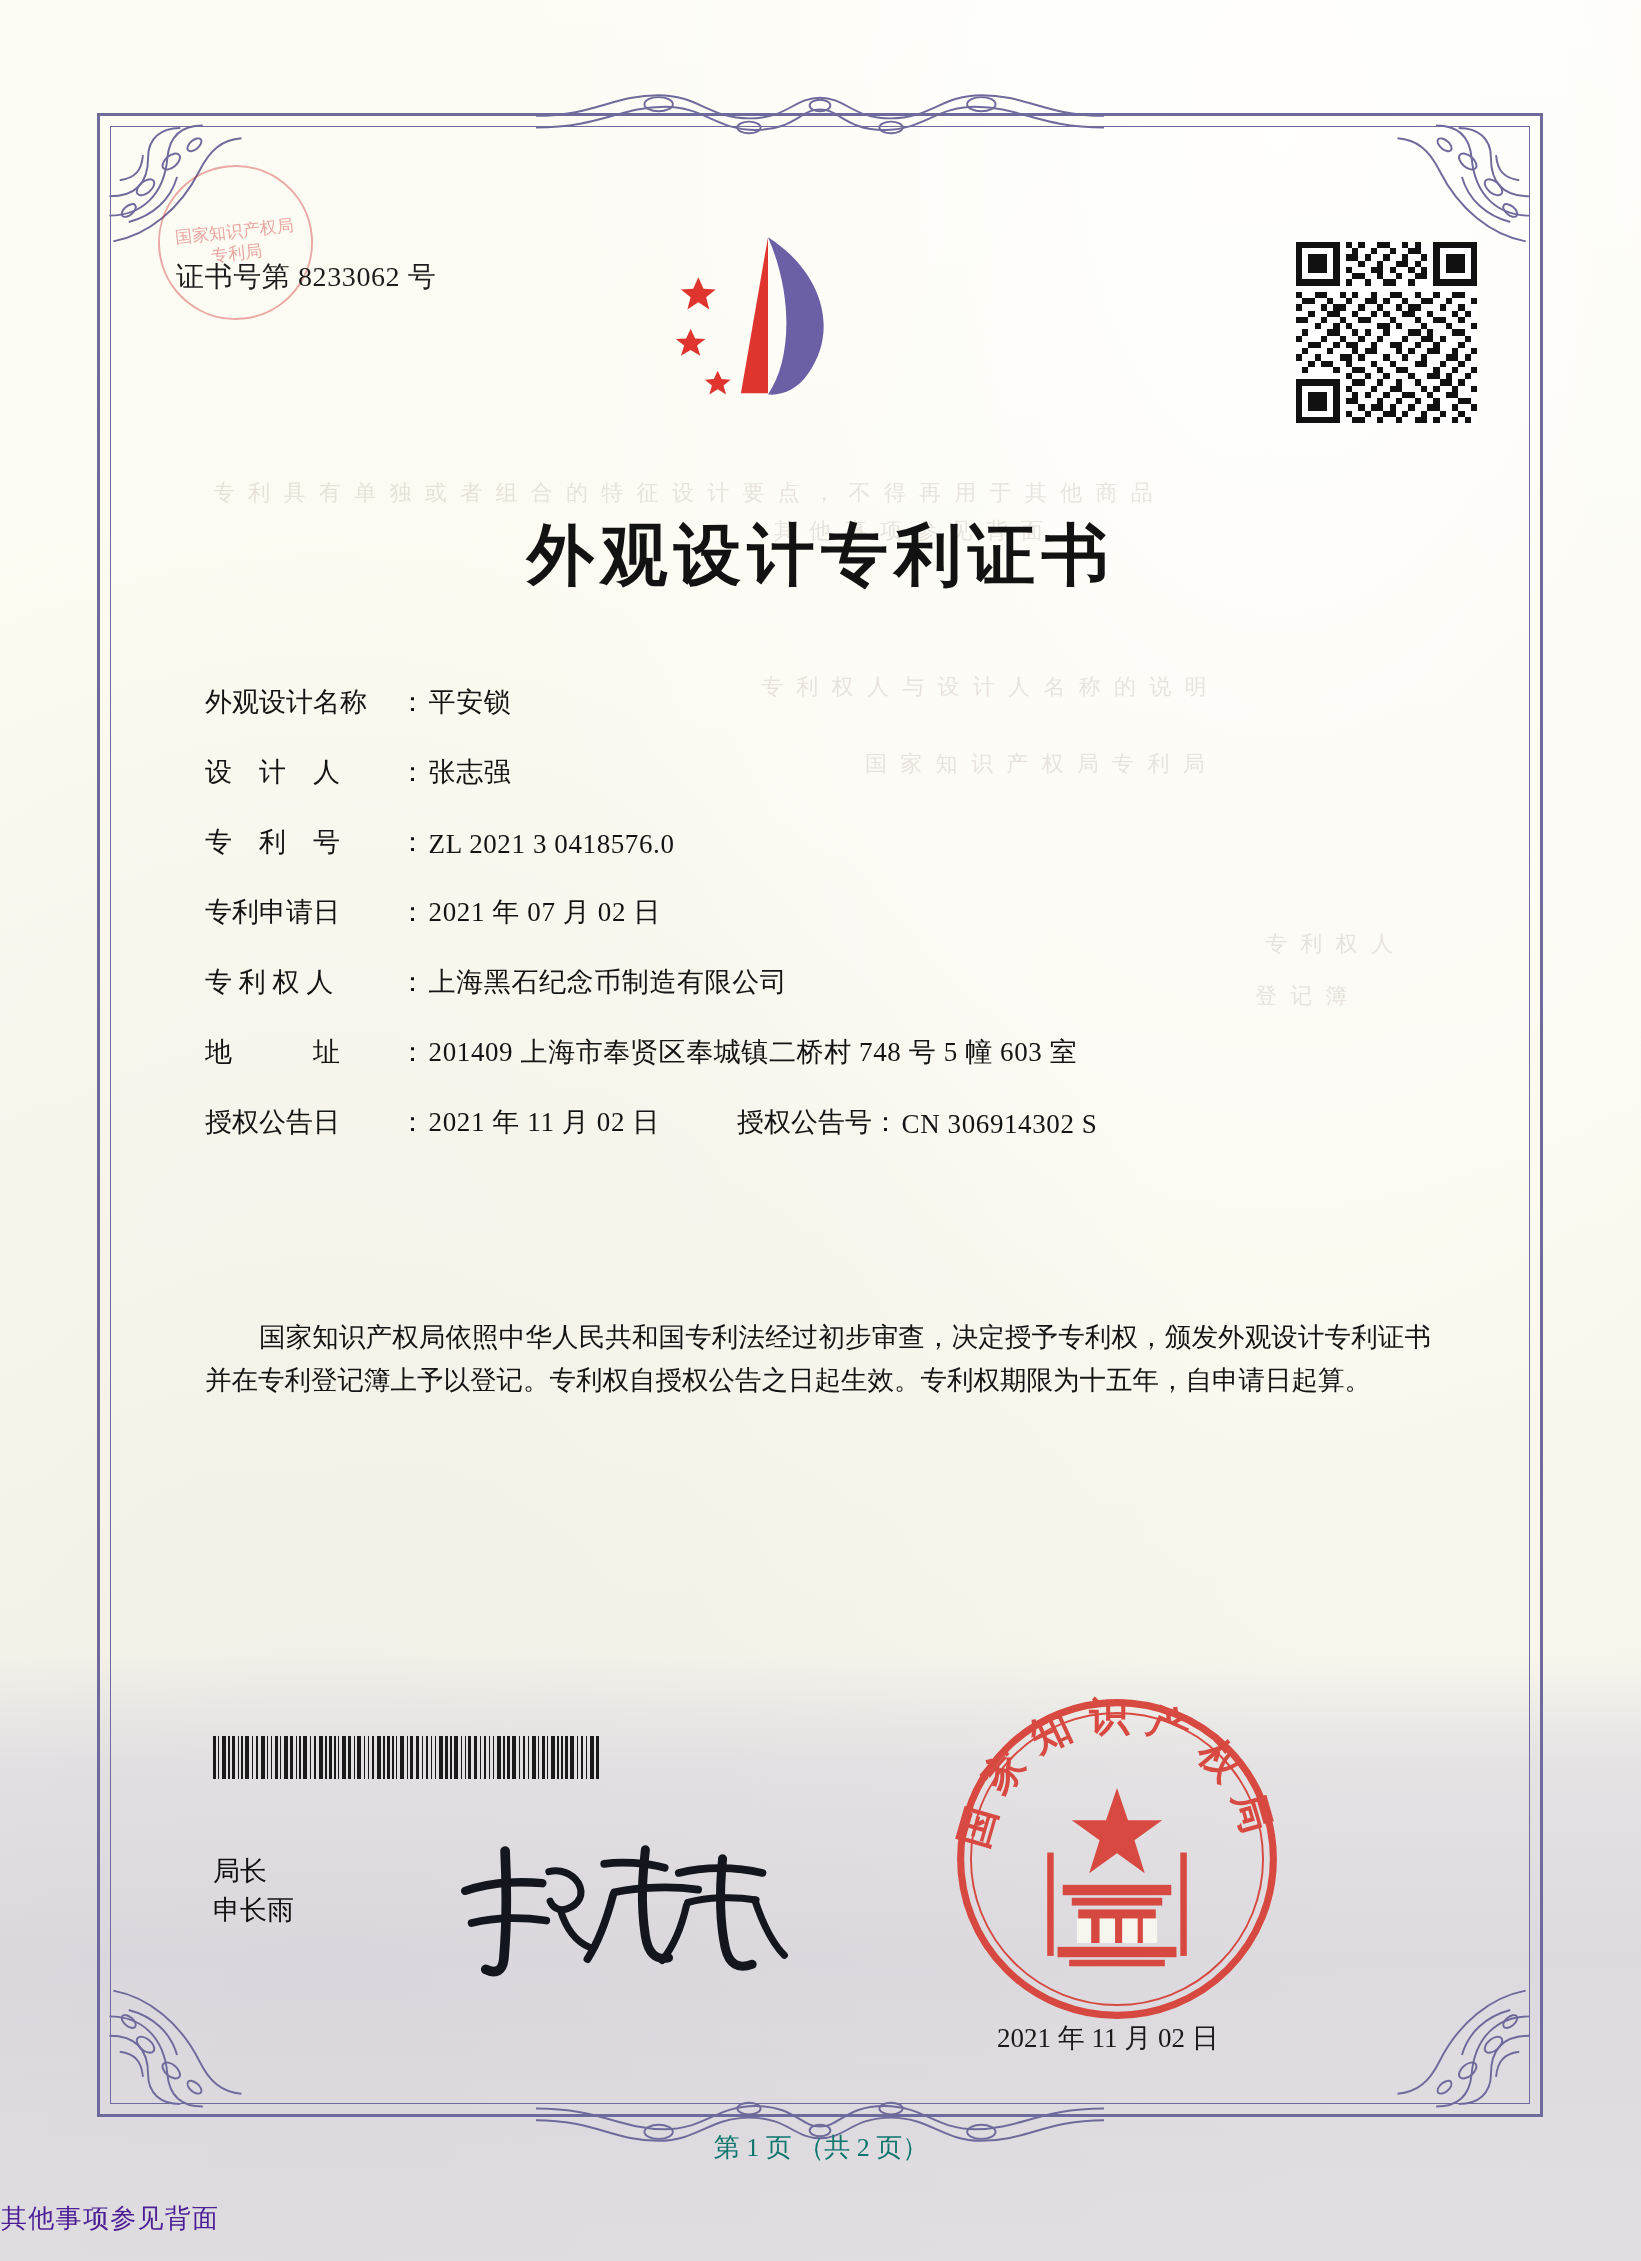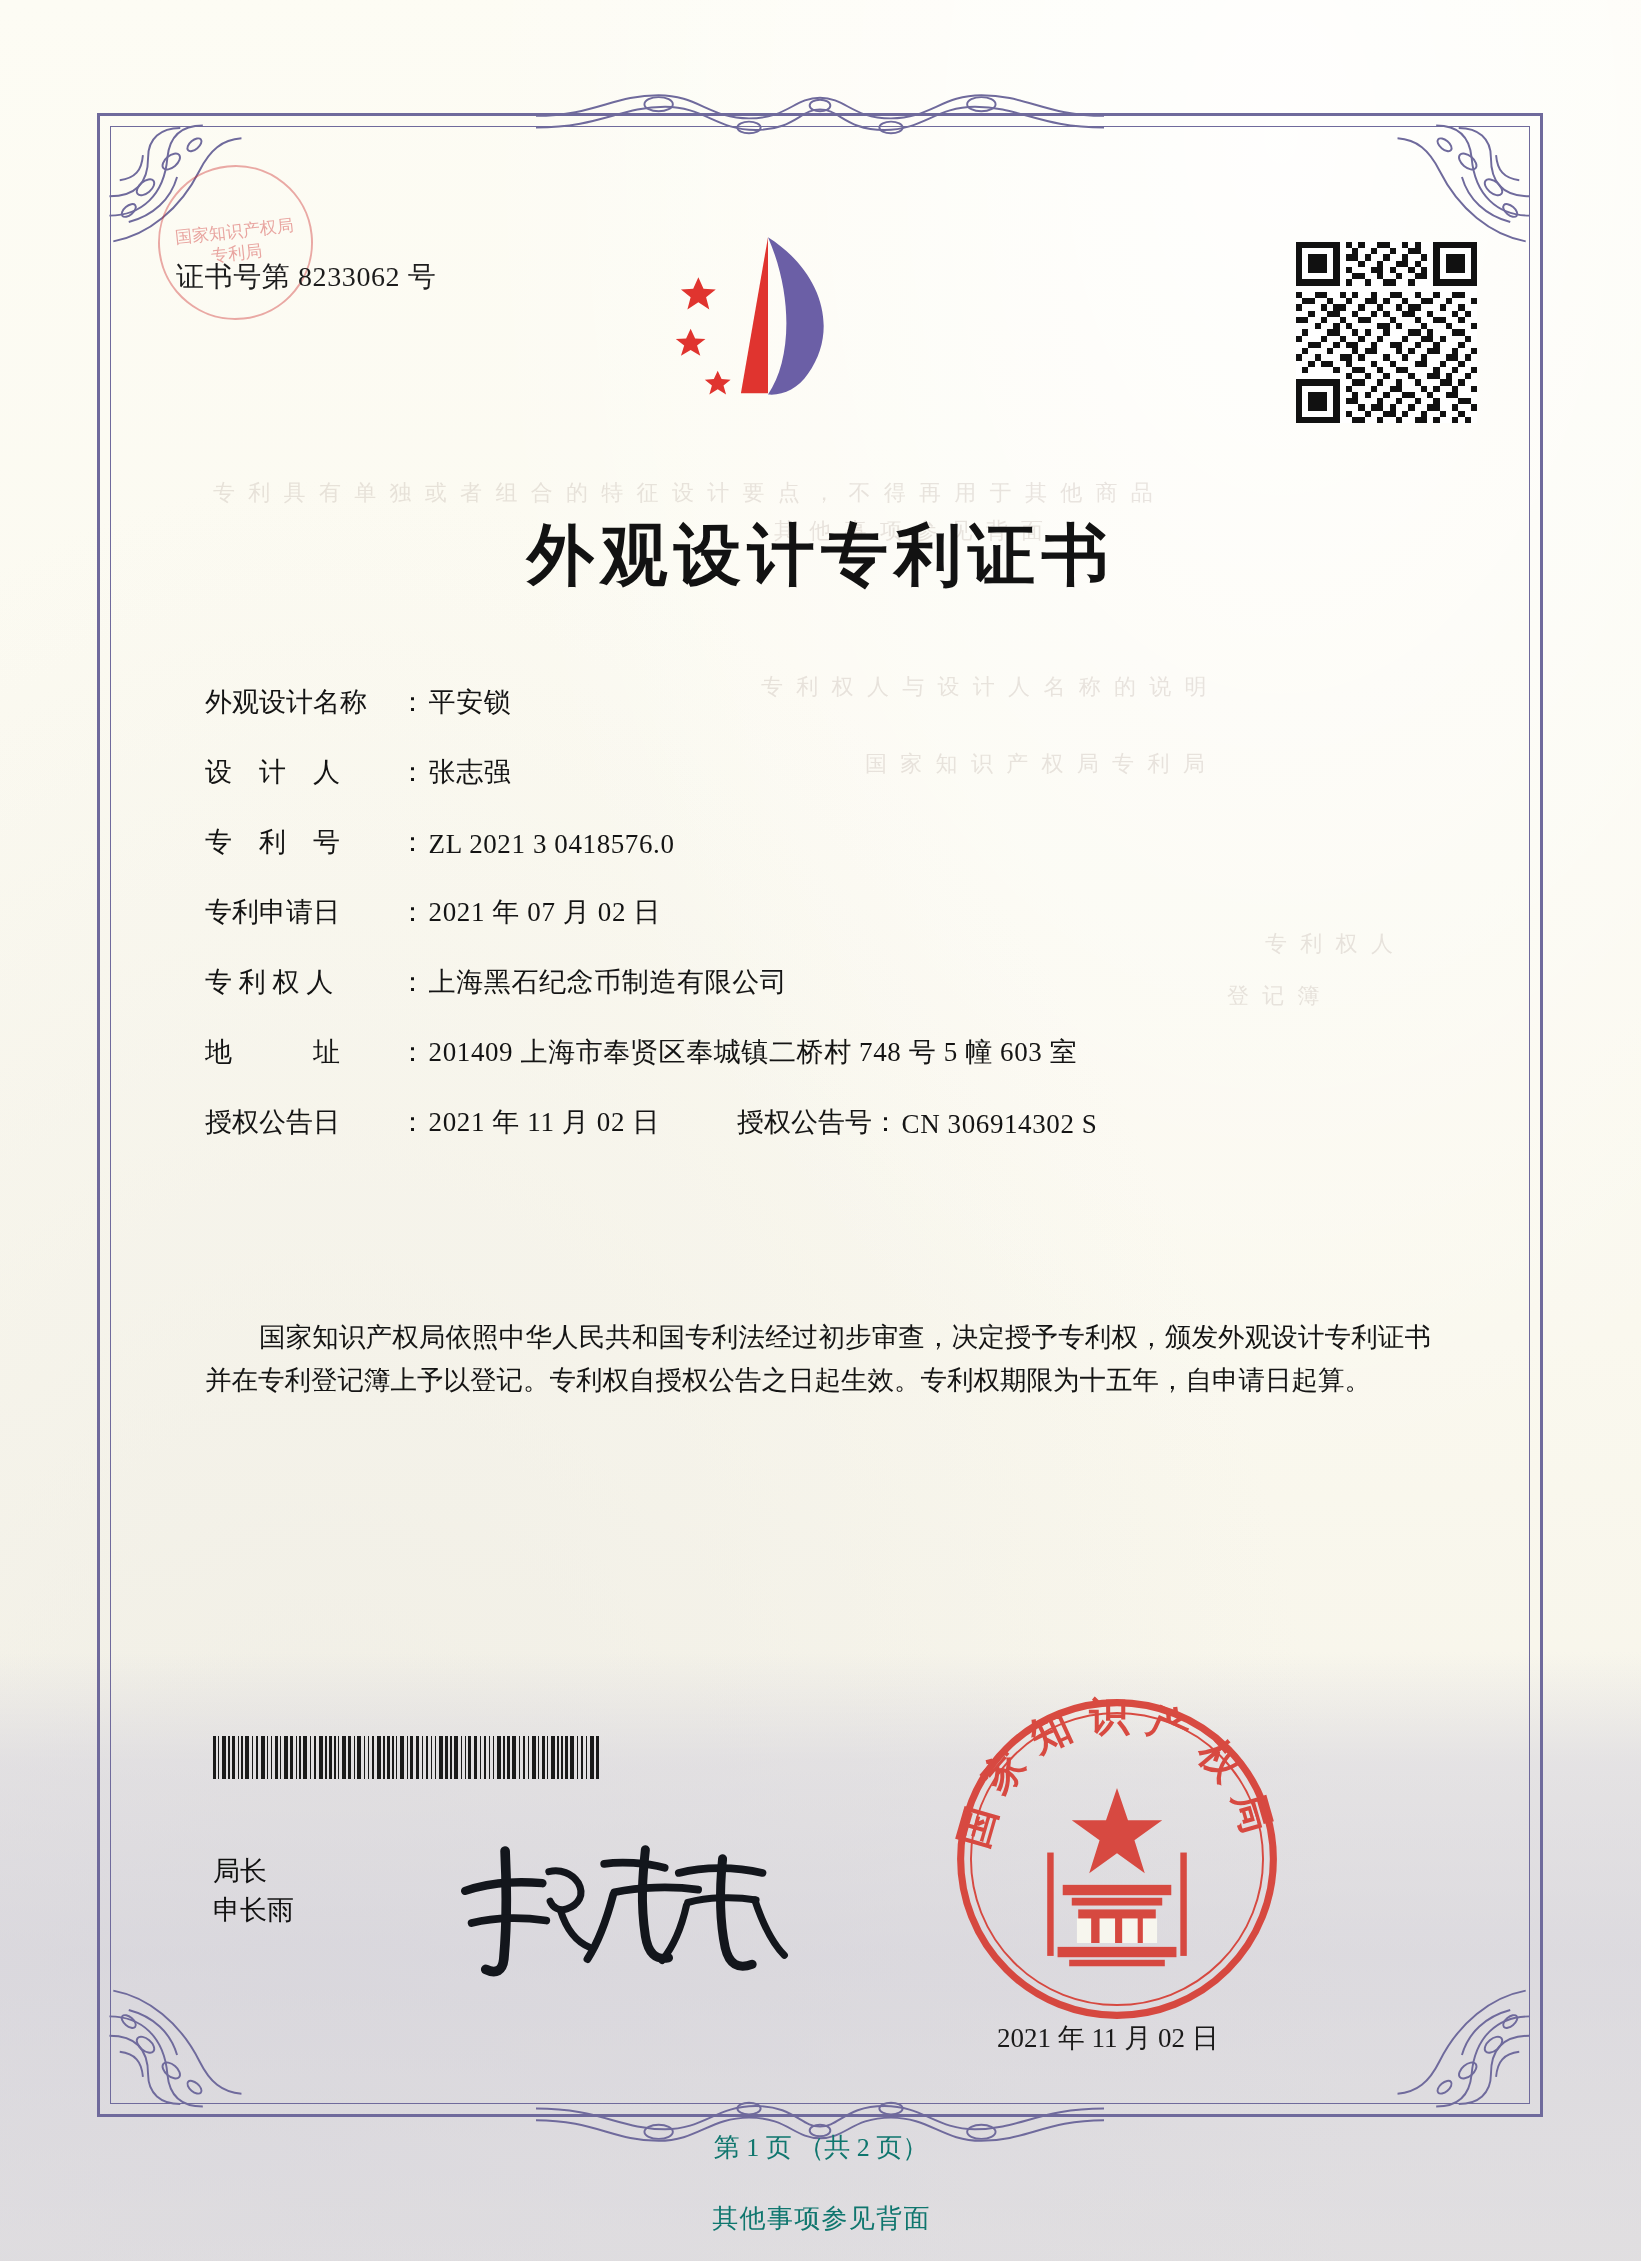--- a/index.html
+++ b/index.html
@@ -224,23 +224,23 @@
     left: 0; right: 0;
     top: 2130px;
     text-align: center;
     font-size: 26px;
     color: #0f766e;
   }
   .footer-note {
     position: absolute;
     left: 1px; right: 0;
     top: 2201px;
-    text-align: center;
+    text-align: left;
     font-size: 26px;
-    color: #0f766e;
+    color: #4c1d95;
     letter-spacing: 1.3px;
   }
 
   
   .bleed {
     position: absolute;
     color: rgba(150,130,120,0.20);
     font-size: 22px;
     letter-spacing: 3.9px;
     pointer-events: none;
@@ -252,21 +252,21 @@
 
 <div class="page">
   <div class="paper-tint"></div>
   <div class="bottom-shade"></div>
 
   <div class="bleed" style="left:213px;top:478px;">专 利 具 有 单 独 或 者 组 合 的 特 征 设 计 要 点 ， 不 得 再 用 于 其 他 商 品</div>
   <div class="bleed" style="left:774px;top:516px;">其 他 事 项 参 见 背 面</div>
   <div class="bleed" style="left:761px;top:665px;margin-top:7px;">专 利 权 人 与 设 计 人 名 称 的 说 明</div>
   <div class="bleed" style="left:865px;top:749px;">国 家 知 识 产 权 局 专 利 局</div>
   <div class="bleed" style="left:1265px;top:929px;">专 利 权 人</div>
-  <div class="bleed" style="left:1227px;top:981px;">登 记 簿</div>
+  <div class="bleed" style="left:1255px;top:981px;">登 记 簿</div>
 
   <div class="border-outer"></div>
   <div class="border-inner"></div>
 
   <svg class="corner-orn" style="left:103px;top:119px;" viewBox="0 0 250 250">
     <g fill="none" stroke="#6f6a9c" stroke-width="3">
       <path d="M10 120 C 50 120, 70 100, 70 60 C 70 30, 90 14, 120 14"></path>
       <path d="M10 150 C 60 150, 95 118, 100 60 C 103 28, 120 10, 155 10"></path>
       <path d="M26 95 C 50 92, 60 80, 62 56"></path>
       <path d="M40 160 C 78 150, 105 125, 115 90"></path>

